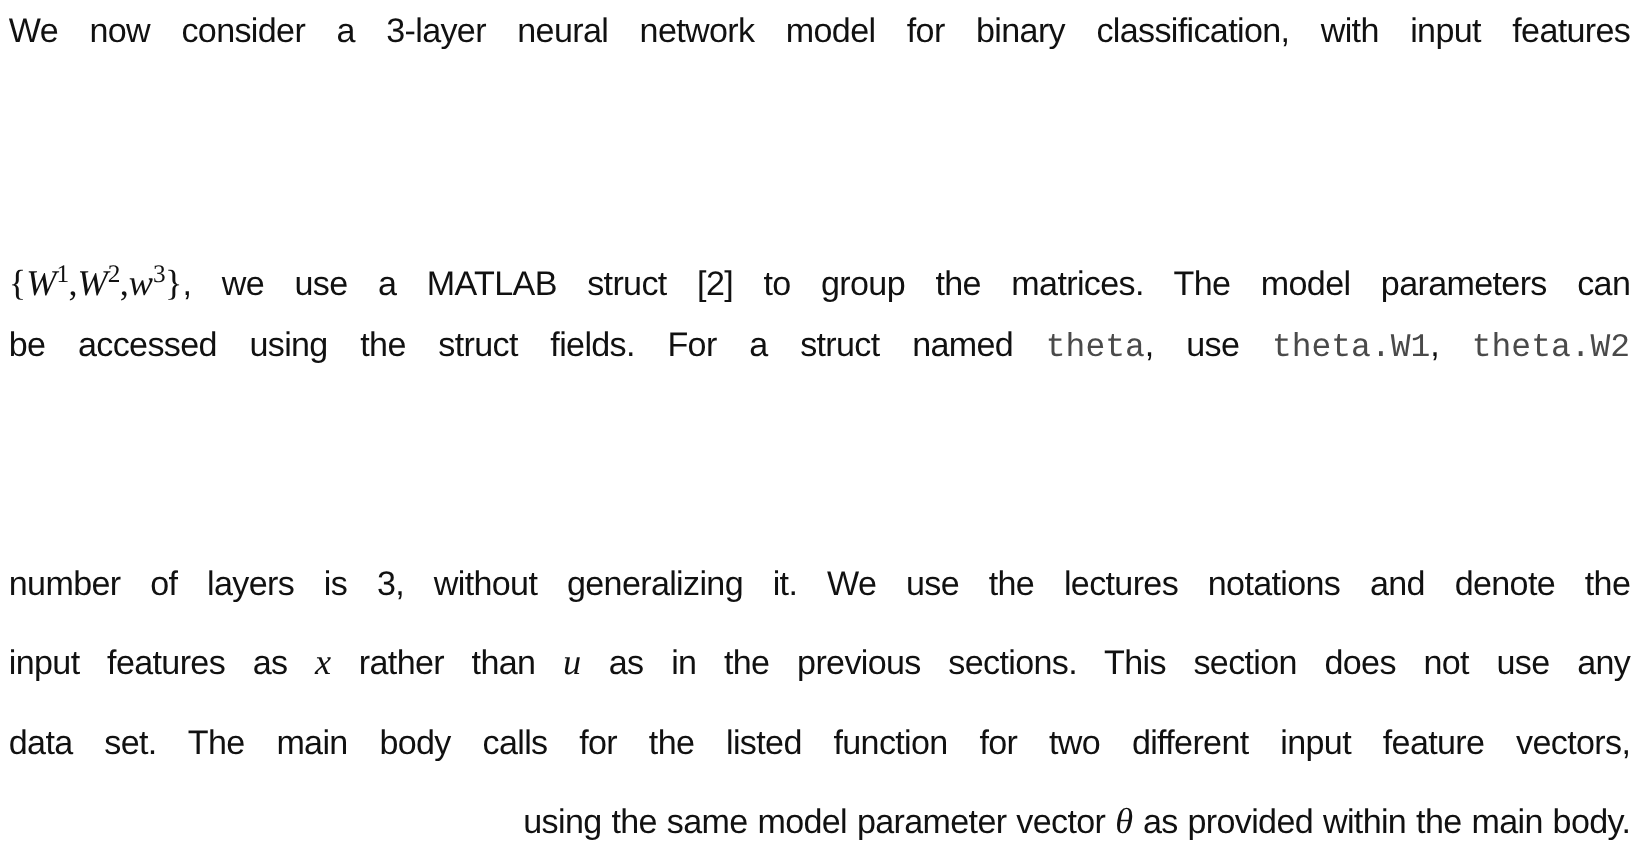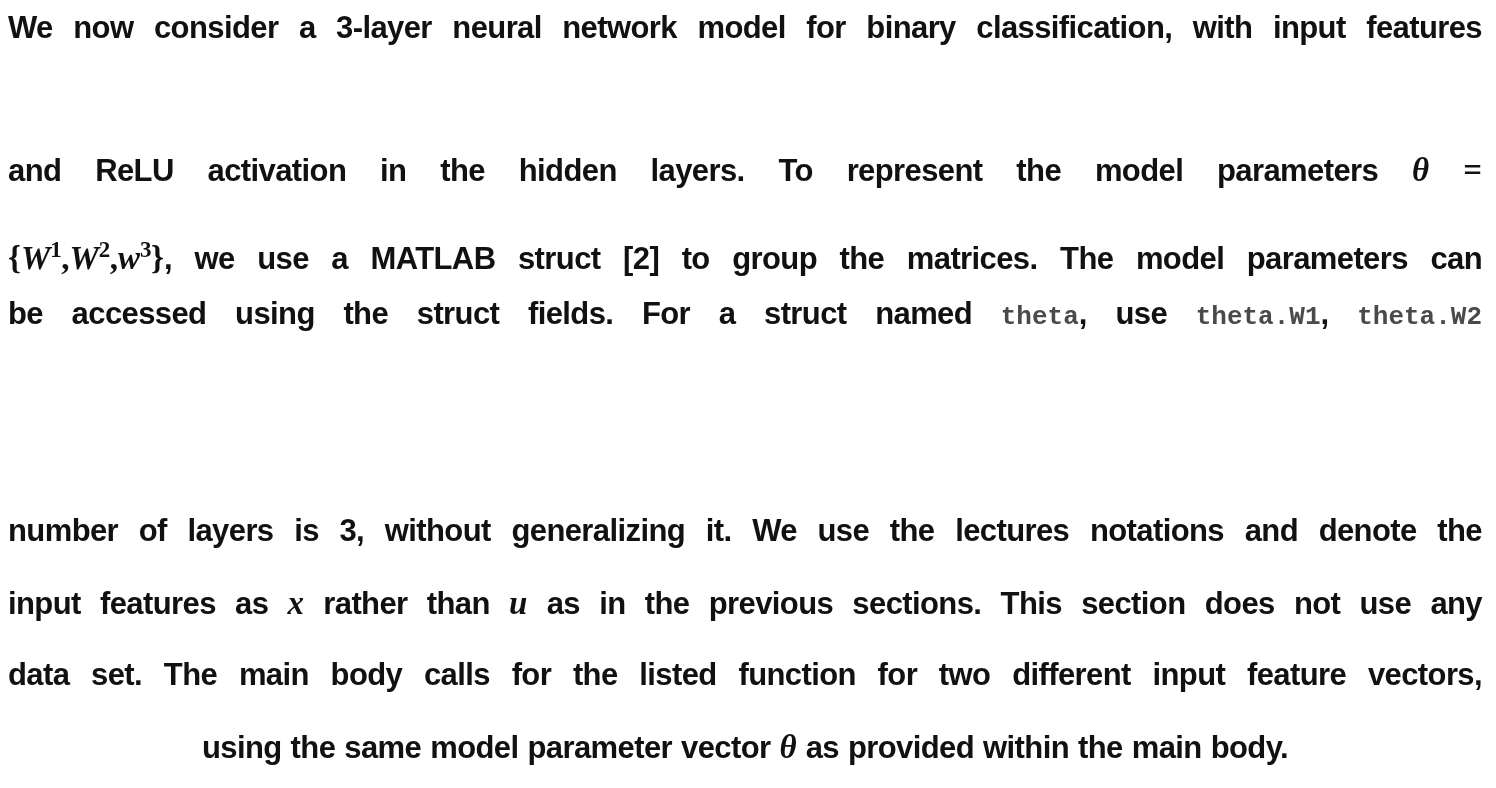--- a/index.html
+++ b/index.html
@@ -9,41 +9,40 @@
     }
     body {
       width: 1496px;
       height: 788px;
       overflow: hidden;
     }
     .doc {
       position: relative;
       width: 1496px;
       height: 788px;
-      font-weight: bold;
     }
     .line {
       position: absolute;
       left: 8px;
       width: 1474px;
       height: 50px;
       font-family: "Liberation Sans", "DejaVu Sans", sans-serif;
       font-size: 31px;
       color: #111111;
       white-space: nowrap;
       line-height: 50px;
       letter-spacing: -0.6px;
       word-spacing: 1px;
     }
     .justify {
       text-align: justify;
       text-align-last: justify;
     }
     .last {
-      text-align: center;
+      text-align: right;
     }
     .m {
       font-family: "Liberation Serif", "DejaVu Serif", serif;
       font-style: italic;
       font-size: 33px;
       letter-spacing: 0;
     }
     .mr {
       font-family: "Liberation Serif", "DejaVu Serif", serif;
       font-style: normal;
@@ -59,38 +58,35 @@
     }
     .sup {
       font-family: "Liberation Serif", "DejaVu Serif", serif;
       font-style: normal;
       font-size: 23px;
       vertical-align: 12px;
       line-height: 0;
     }
     .code {
       font-family: "Liberation Mono", "DejaVu Sans Mono", monospace;
-      font-size: 26px;
+      font-size: 30px;
       color: #4a4a4a;
       letter-spacing: 0;
     }
   </style>
 </head>
 <body>
 
 <div class="doc">
 
   <div class="line justify" style="top:3px;">
     <span>We now consider a 3-layer neural network model for binary classification, with input features</span>
   </div>
 
 
-  <div class="line justify" style="top:145px;">
-    <span>and ReLU activation in the hidden layers. To represent the model parameters </span><span class="m">θ</span><span class="mr"> =</span>
-  </div>
 
   <div class="line justify" style="top:217px;margin-top:16px;">
     <span class="mr">{</span><span class="m">W</span><span class="sup">1</span><span class="mr">,</span><span class="m">W</span><span class="sup">2</span><span class="mr">,</span><span class="m">w</span><span class="sup">3</span><span class="mr">}</span><span>, we use a MATLAB struct [2] to group the matrices. The model parameters can</span>
   </div>
 
   <div class="line justify" style="top:289px;">
     <span>be accessed using the struct fields. For a struct named </span><span class="code">theta</span><span>, use </span><span class="code">theta.W1</span><span>, </span><span class="code">theta.W2</span>
   </div>
 
 

